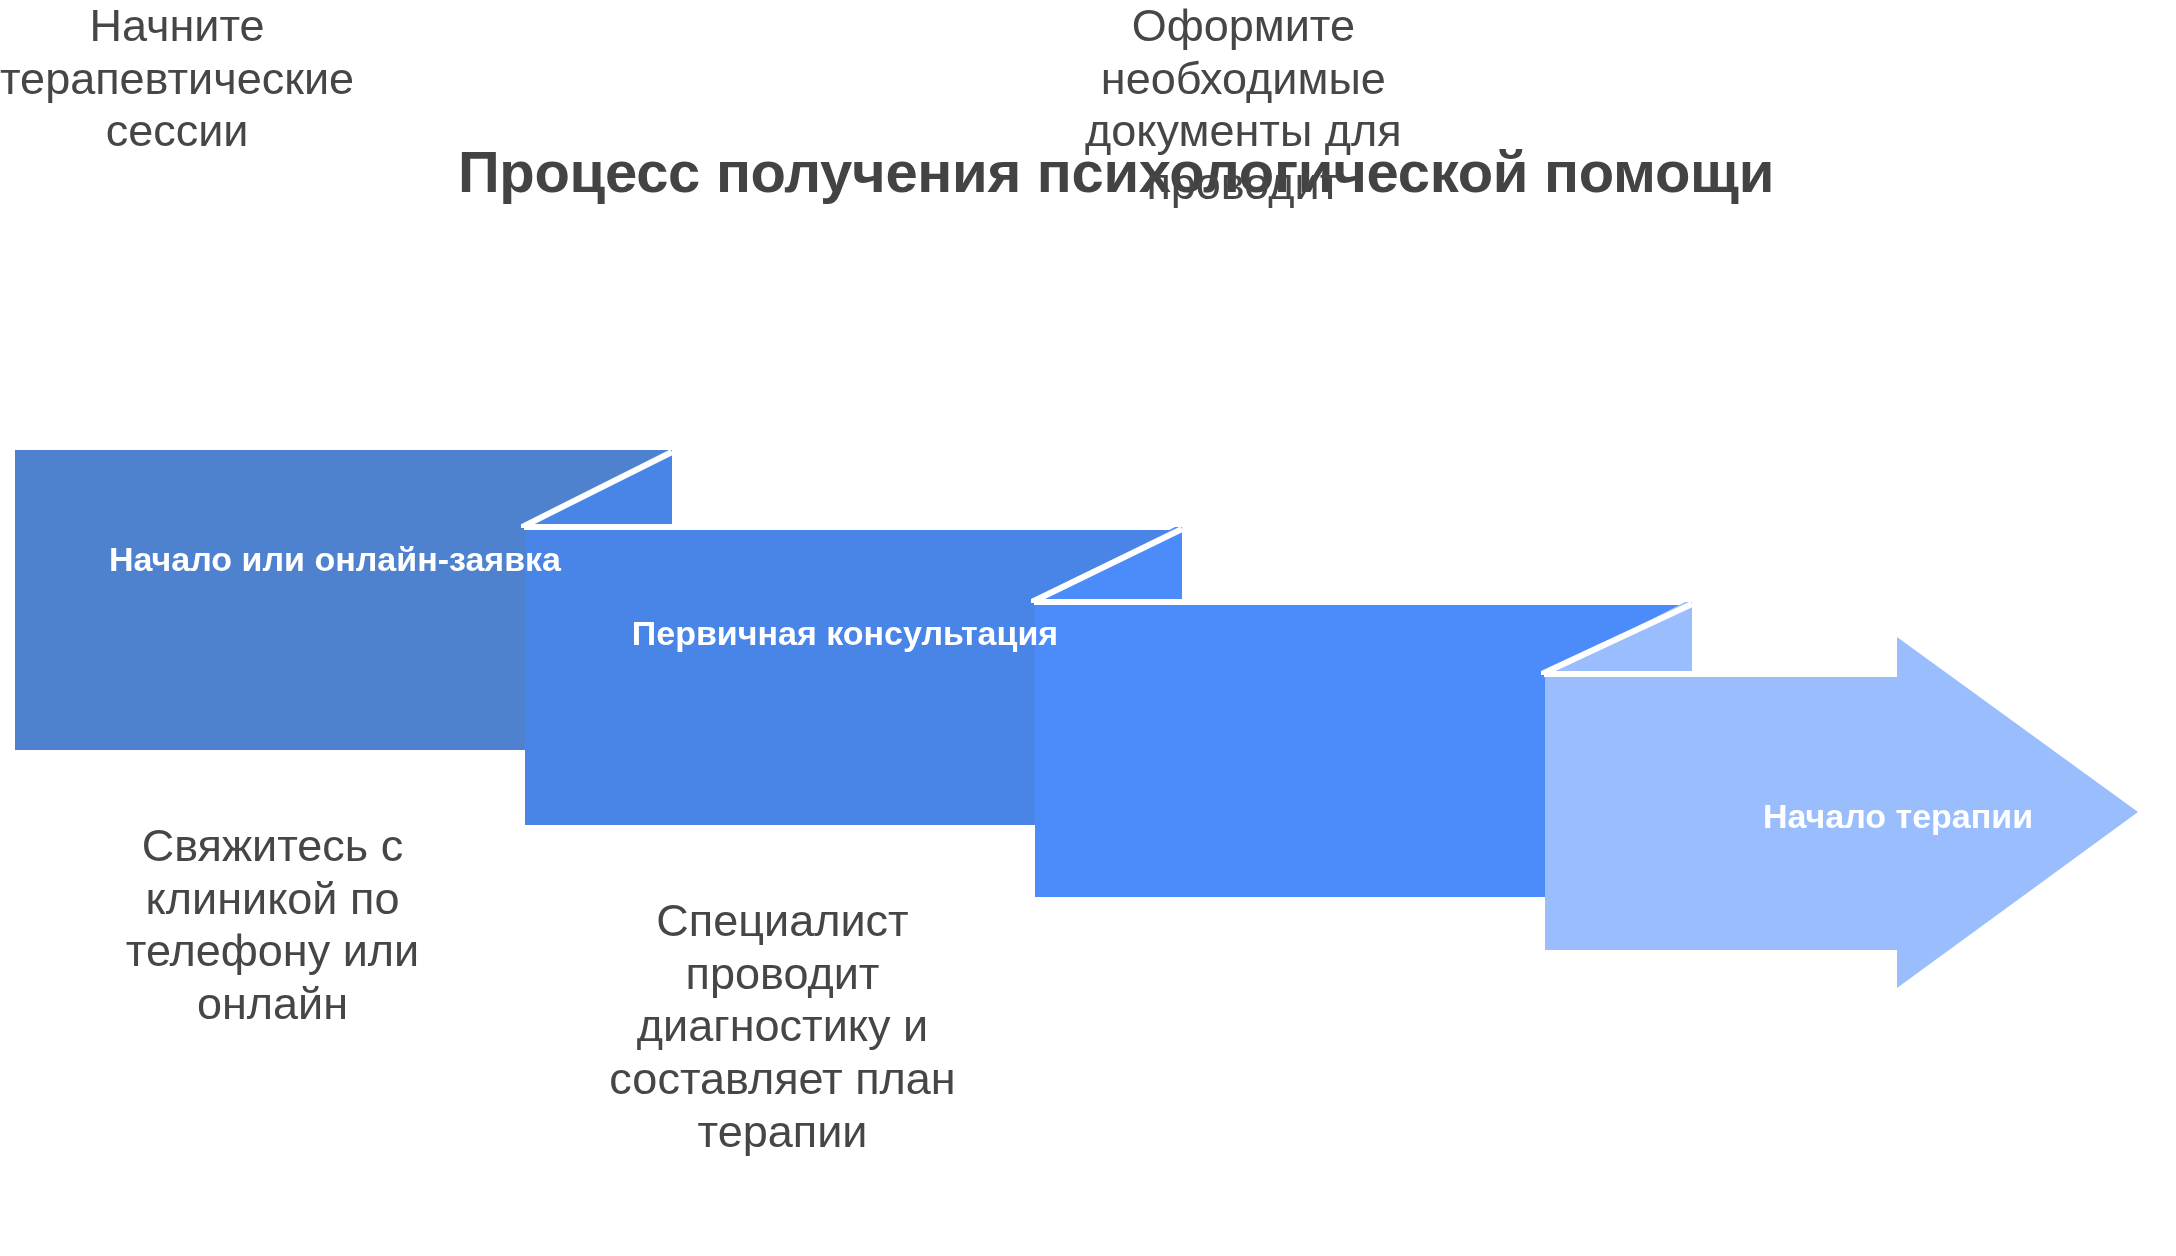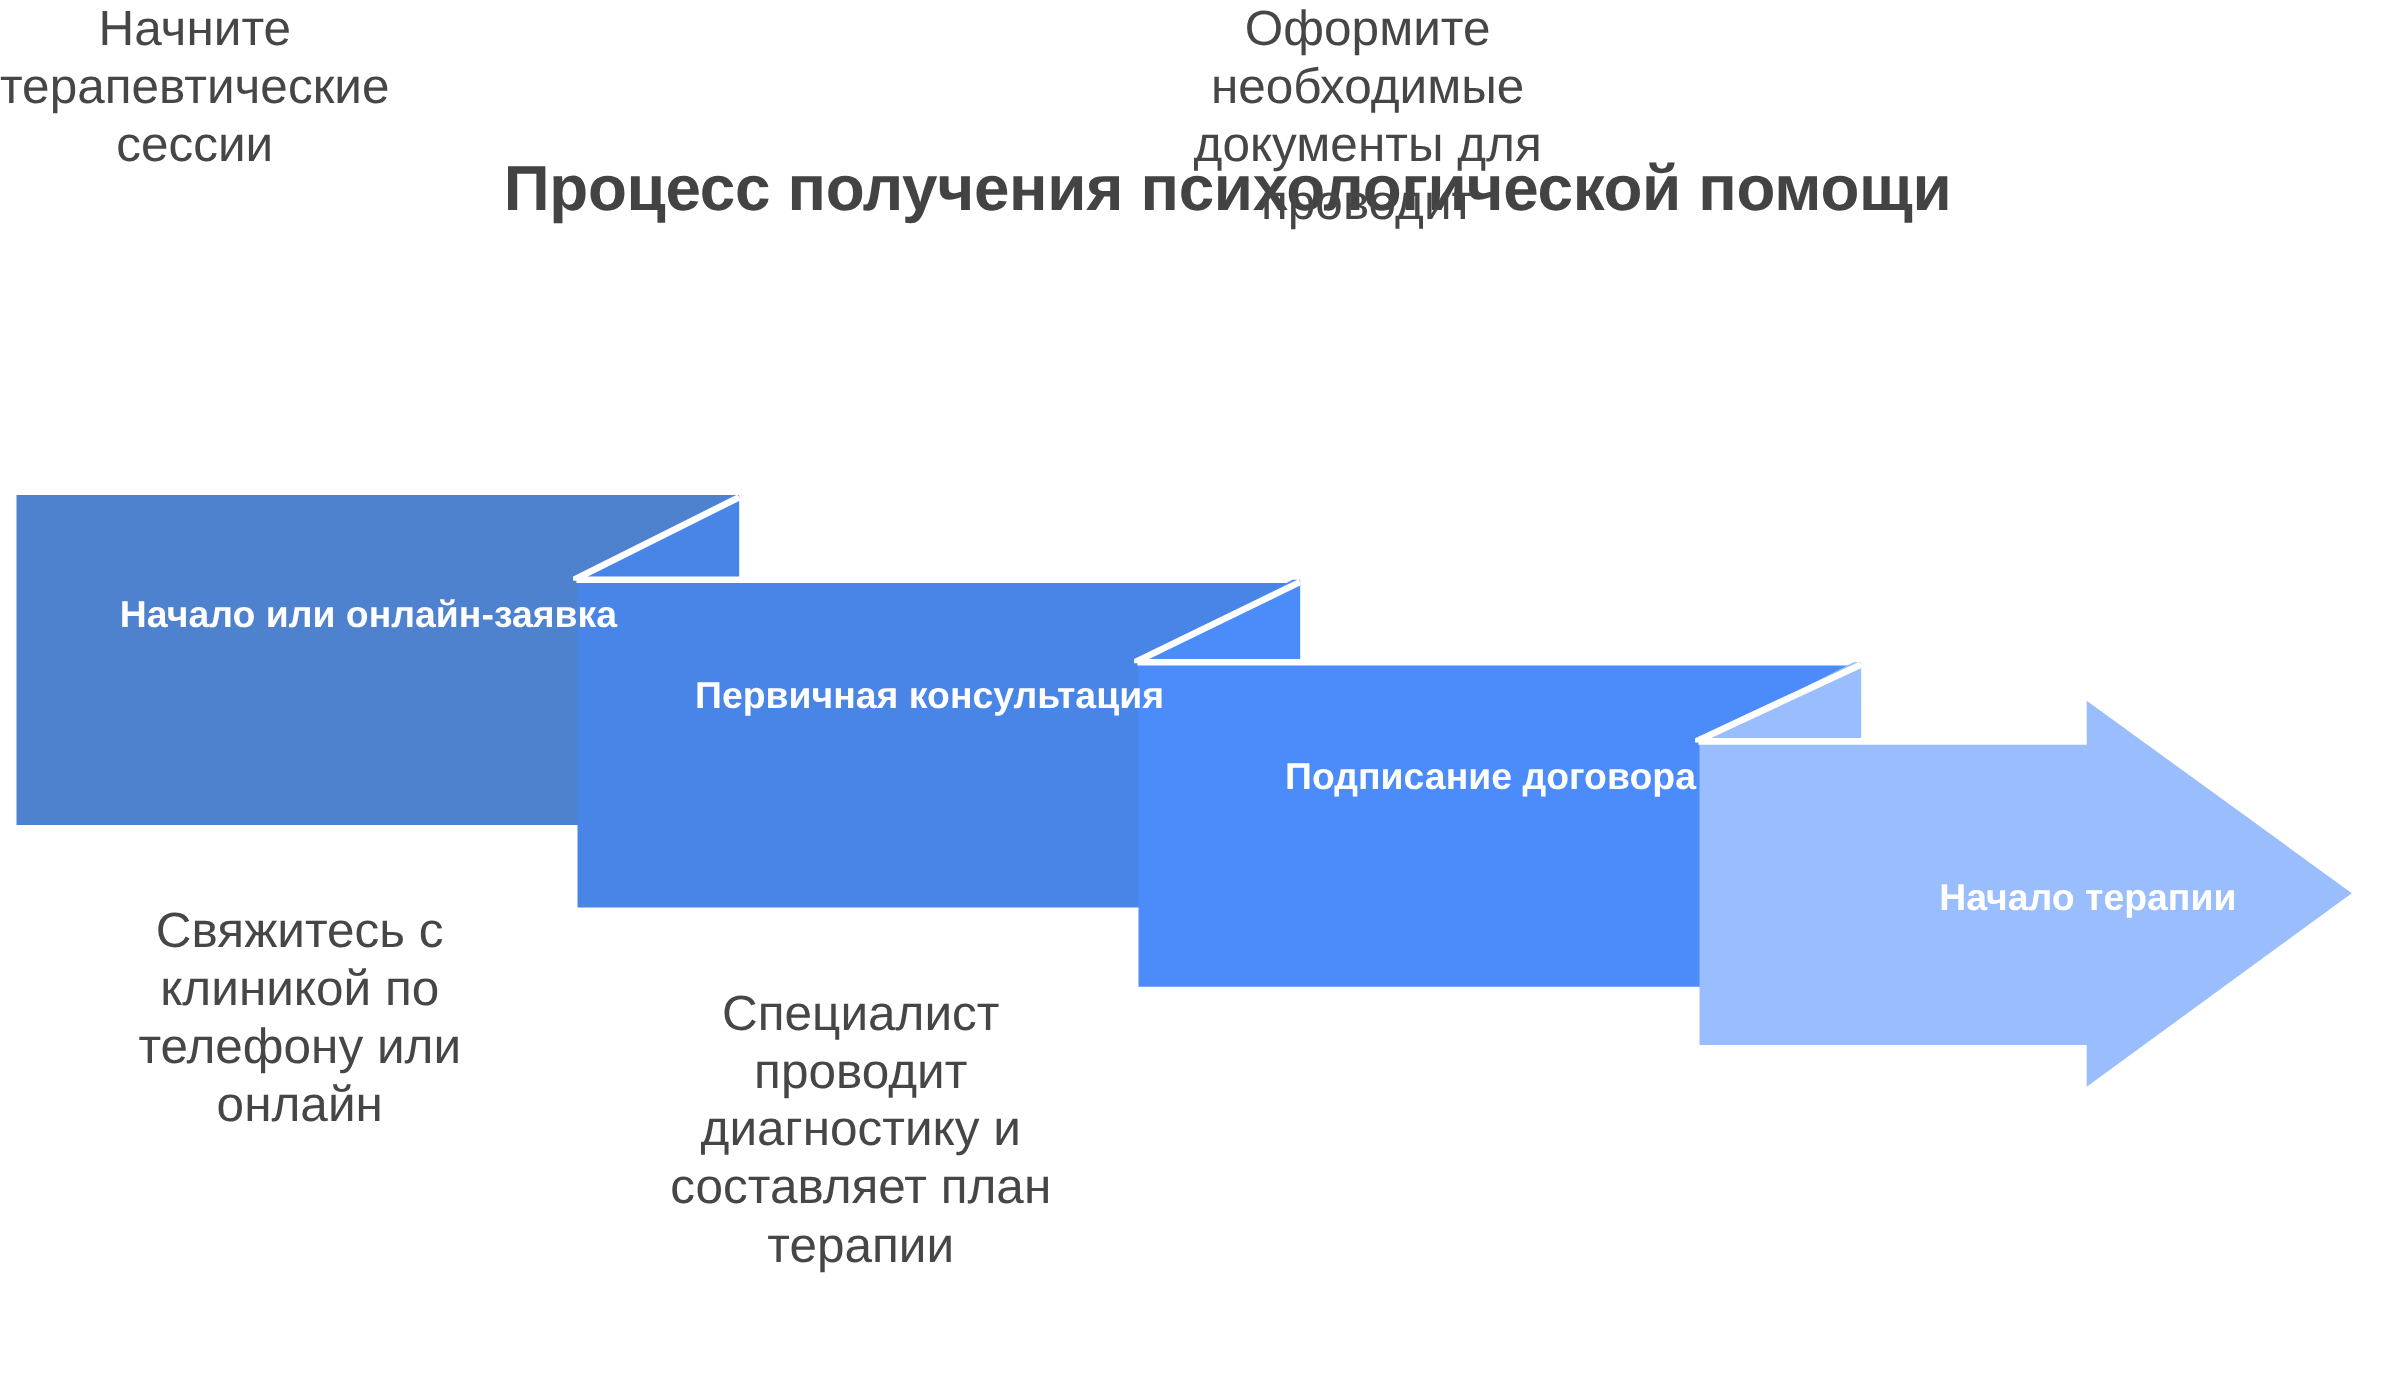--- a/index.html
+++ b/index.html
@@ -107,21 +107,20 @@
       <polygon points="1685,602 1692,602 1692,672 1549,672" fill="#9ABEFD"></polygon>
       <polygon points="1545,674 1897,674 1897,637 2138,812 1897,988 1897,950 1545,950" fill="#9ABEFD"></polygon>
       <polyline points="1692,604 1544,673 1544,675" fill="none" stroke="#ffffff" stroke-width="6"></polyline>
       <line x1="1544" y1="674" x2="1897" y2="674" stroke="#ffffff" stroke-width="6"></line>
     </g>
 
   </svg>
 
   <div class="step-title" id="step-title-0">Начало или онлайн-заявка</div>
   <div class="step-title" id="step-title-1">Первичная консультация</div>
-  <div class="step-title" id="step-title-2">Подписание договора</div>
   <div class="step-title" id="step-title-3">Начало терапии</div>
 
   <div class="step-caption" id="step-caption-0">Свяжитесь с
 клиникой по
 телефону или
 онлайн</div>
   <div class="step-caption" id="step-caption-1">Специалист
 проводит
 диагностику и
 составляет план

